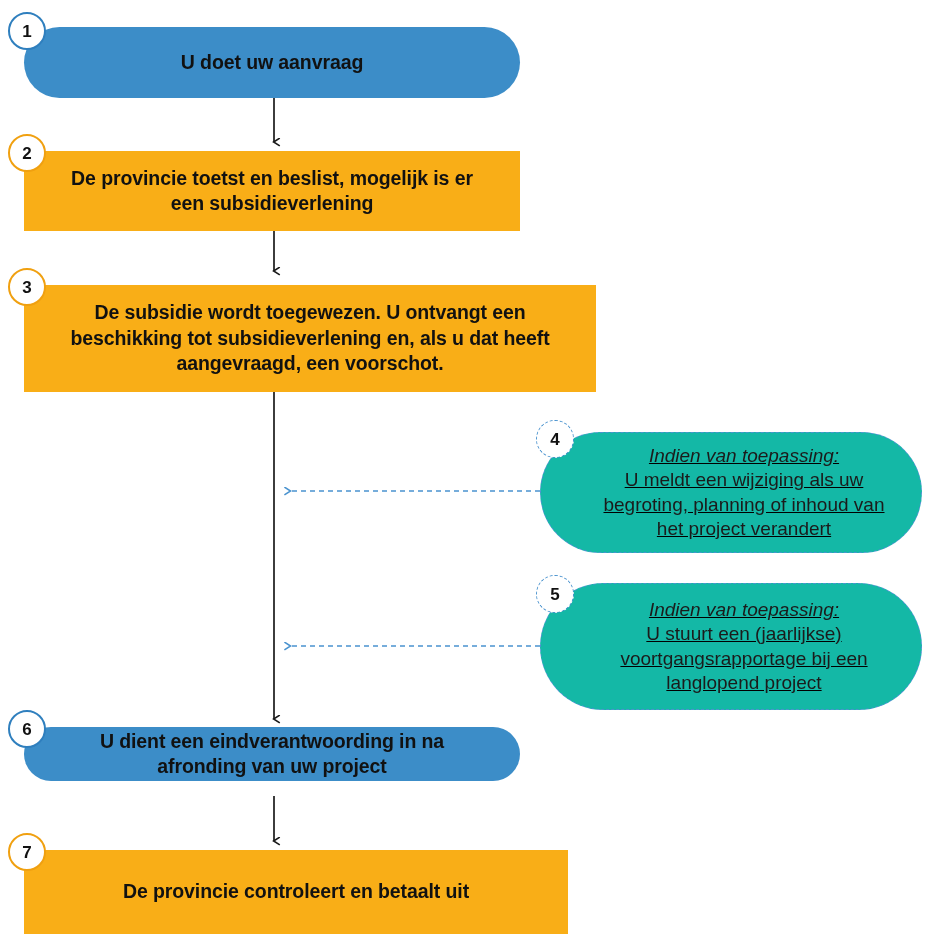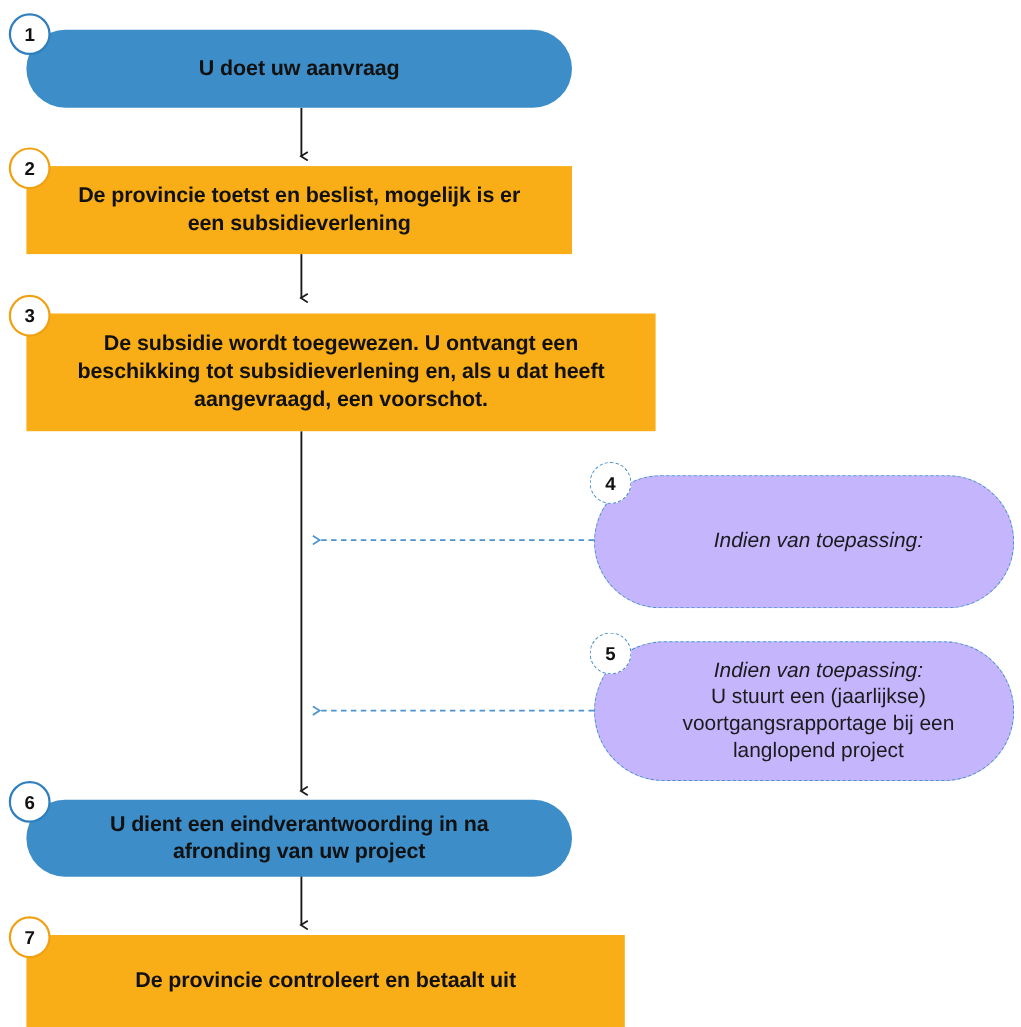--- a/index.html
+++ b/index.html
@@ -46,23 +46,24 @@
     background: #3c8dc8;
     border-radius: 999px;
   }
   .node-orange {
     background: #f9ae17;
     border-radius: 0;
   }
 
   
   .node-dashed {
-    background: #c4b5fd;
+    background: #14b8a6;
     border: 1.6px dashed #4a93cf;
     border-radius: 999px;
+    text-decoration: underline;
   }
   .node-dashed .node-text {
     color: #1b1b1b;
     font-weight: normal;
     line-height: 1.28;
     padding: 0 26px 0 52px;
     font-size: 19px;
   }
   .node-dashed .lead {
     font-style: italic;
@@ -139,33 +140,34 @@
   <div class="badge badge-orange" style="left:8px; top:134px;">2</div>
 
   <div class="node node-solid node-orange" style="left:24px; top:285px; width:572px; height:107px;">
     <div class="node-text" style="padding:0 16px;">De subsidie wordt toegewezen. U ontvangt een beschikking tot subsidieverlening en, als u dat heeft aangevraagd, een voorschot.</div>
   </div>
   <div class="badge badge-orange" style="left:8px; top:268px;">3</div>
 
   <div class="node node-dashed" style="left:540px; top:432px; width:382px; height:121px;">
     <div class="node-text">
       <span class="lead">Indien van toepassing:</span>
+      <span>U meldt een wijziging als uw begroting, planning of inhoud van het project verandert</span>
     </div>
   </div>
   <div class="badge badge-dashed" style="left:536px; top:420px;">4</div>
 
   <div class="node node-dashed" style="left:540px; top:583px; width:382px; height:127px;">
     <div class="node-text">
       <span class="lead">Indien van toepassing:</span>
       <span>U stuurt een (jaarlijkse) voortgangsrapportage bij een langlopend project</span>
     </div>
   </div>
   <div class="badge badge-dashed" style="left:536px; top:575px;">5</div>
 
-  <div class="node node-solid node-blue" style="left:24px; top:727px; width:496px; height:70px;">
+  <div class="node node-solid node-blue" style="left:24px; top:727px; width:496px; height:54px;">
     <div class="node-text">U dient een eindverantwoording in na afronding van uw project</div>
   </div>
   <div class="badge badge-blue" style="left:8px; top:710px;">6</div>
 
   <div class="node node-solid node-orange" style="left:24px; top:850px; width:544px; height:84px;">
     <div class="node-text">De provincie controleert en betaalt uit</div>
   </div>
   <div class="badge badge-orange" style="left:8px; top:833px;">7</div>
 
 </div>

